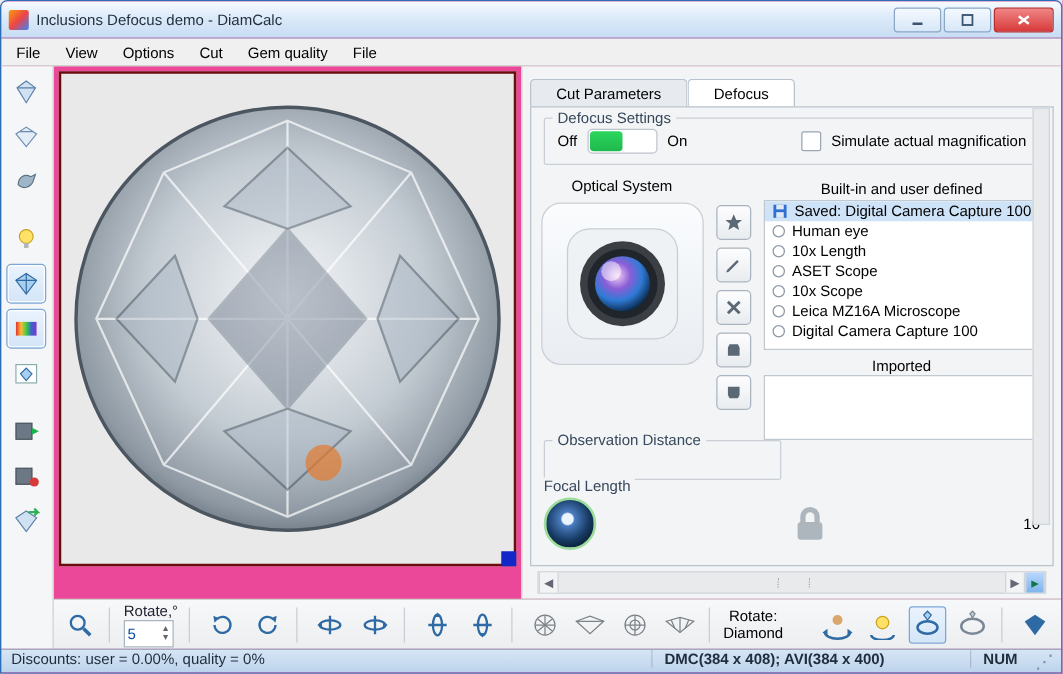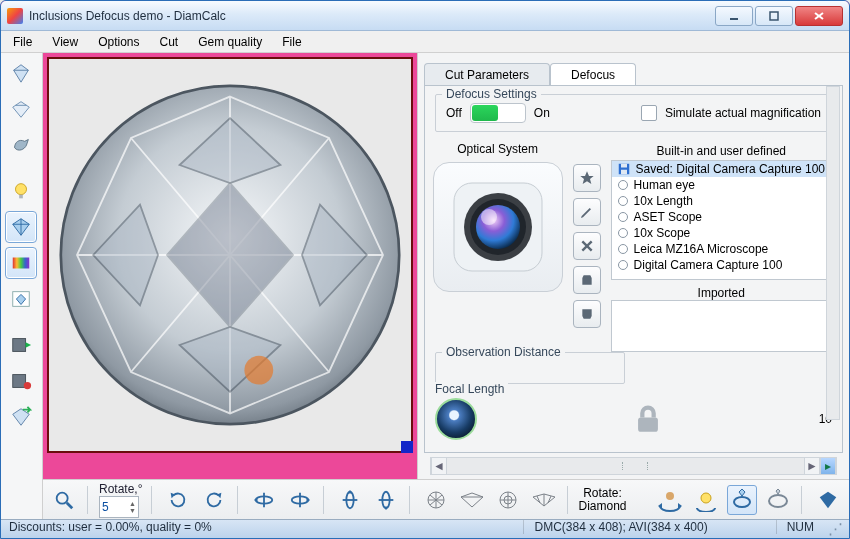--- a/index.html
+++ b/index.html
@@ -85,21 +85,21 @@
   .tb-btn { width:30px; height:30px; display:flex; align-items:center; justify-content:center; border-radius:3px; }
   .tb-btn.sel { border:1px solid #7aa7d8; background:linear-gradient(#eaf3fd,#d3e5f8); }
   .angle-label { color:#223; }
   .angle-input { width:40px; height:22px; border:1px solid #aab4bf; background:#fff; display:flex; align-items:center; justify-content:space-between; padding:0 2px; color:#0b4fa2; }
   .angle-input .spn { display:flex; flex-direction:column; font-size:7px; line-height:7px; color:#666;}
   .rotate-label { text-align:center; line-height:13px; }
 
   
   .statusbar { height:19px; border-top:1px solid #99acc0; background:linear-gradient(#d7e5f5,#bcd3ec); display:flex; align-items:flex-start; padding:0 8px; gap:14px; color:#1f2d3d;}
   .statusbar .spacer { flex:1; }
-  .statusbar .cell { border-left:1px solid rgba(0,0,0,0.15); padding-left:10px; }
+  .statusbar .cell { border-left:1px solid rgba(0,0,0,0.15); padding-left:10px;font-weight:bold; }
   .grip { margin-left:auto; color:#7a90a7; font-size:15px; letter-spacing:-2px; }
 
 </style>
 </head>
 <body>
 
 <div class="window">
 
   <div class="titlebar">
     <div class="app-icon"></div>

